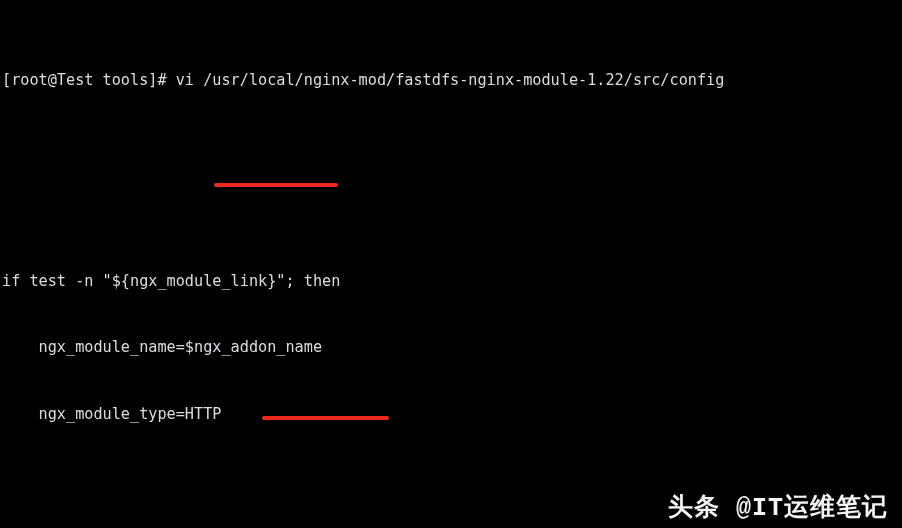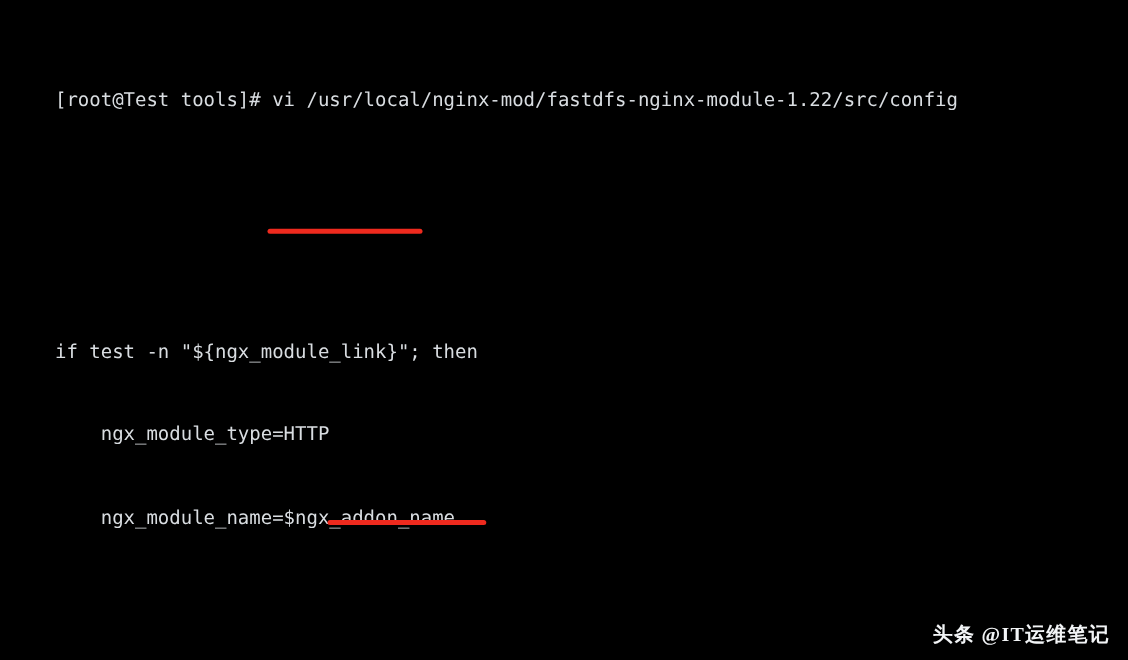--- a/index.html
+++ b/index.html
@@ -25,60 +25,59 @@
     left: 2px;
     top: 2px;
     right: 0;
     white-space: pre;
     letter-spacing: 0px;
   }
   .line {
     height: 22.3px;
     white-space: pre;
     position: relative;
-    margin-left: 42px;
   }
   .line.blank { color: transparent; }
 
   
   .annot {
     position: absolute;
     background: #ee2a1e;
     border-radius: 2px;
     z-index: 5;
     pointer-events: none;
   }
 
   
   #watermark {
     position: absolute;
     right: 14px;
     bottom: 8px;
-    font-family: Liberation Serif, serif;
-    font-size: 16px;
+    font-family: Liberation Mono, monospace;
+    font-size: 25px;
     font-weight: 700;
     color: #f2f4f6;
     letter-spacing: 1px;
     z-index: 6;
     white-space: nowrap;
   }
 </style>
 </head>
 <body>
 
 <div id="terminal">
 
   <div id="screen">
 
     <div class="line">[root@Test tools]# vi /usr/local/nginx-mod/fastdfs-nginx-module-1.22/src/config</div>
     <div class="line blank"></div>
     <div class="line blank"></div>
     <div class="line">if test -n "${ngx_module_link}"; then</div>
+    <div class="line">    ngx_module_name=$ngx_addon_name</div>
     <div class="line">    ngx_module_type=HTTP</div>
-    <div class="line">    ngx_module_name=$ngx_addon_name</div>
     
     
     
     
     
     
     
     
     
     

